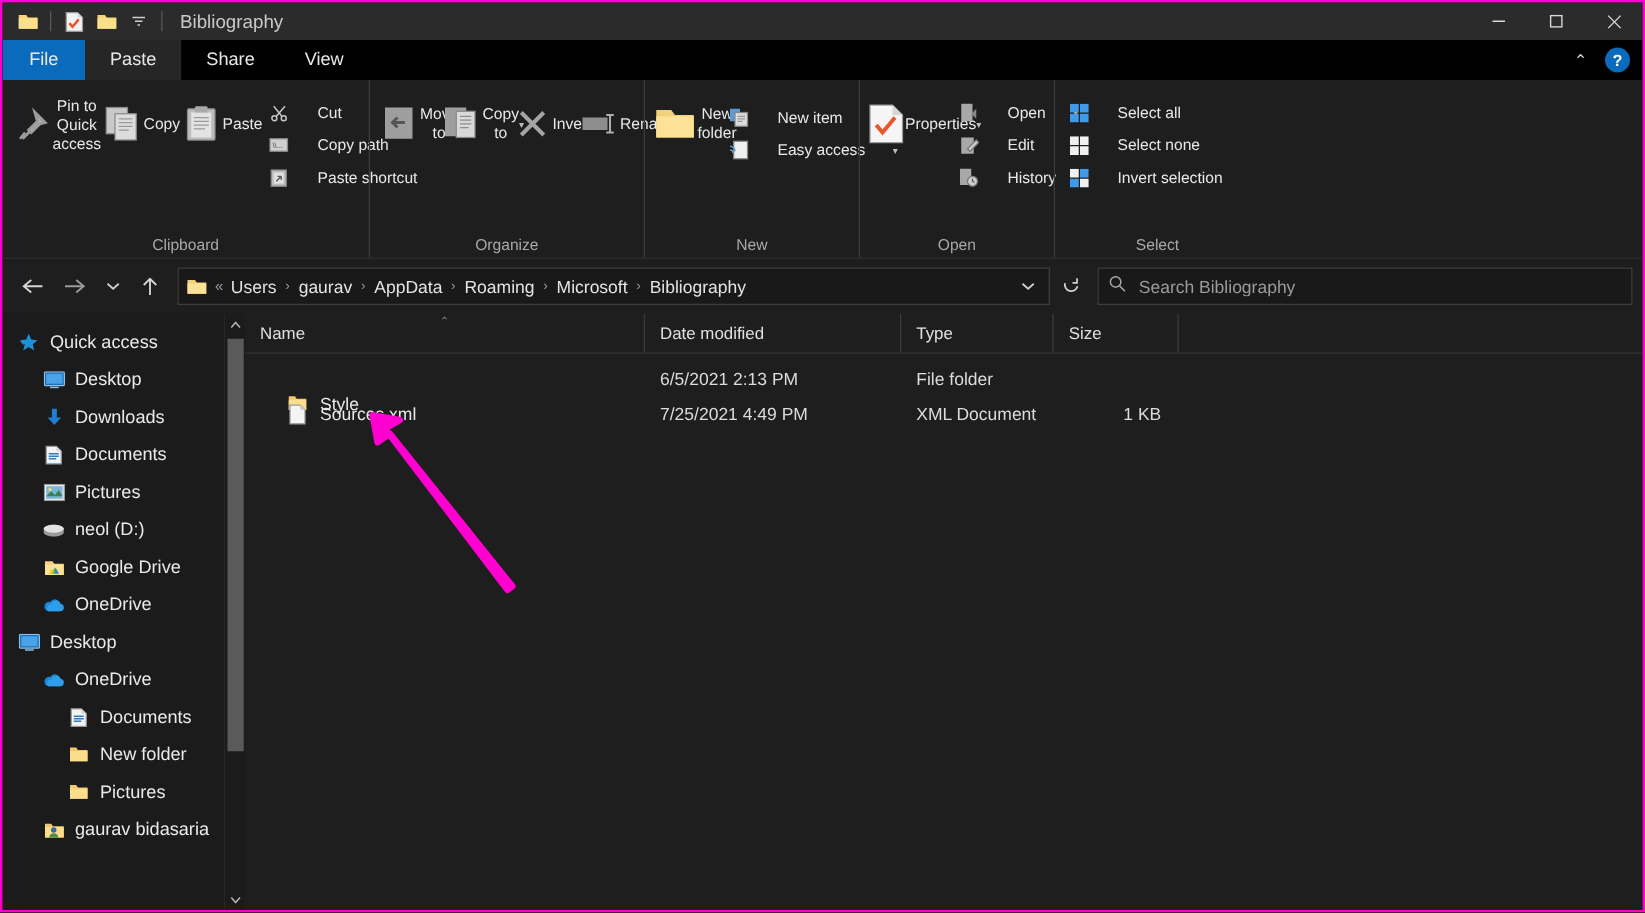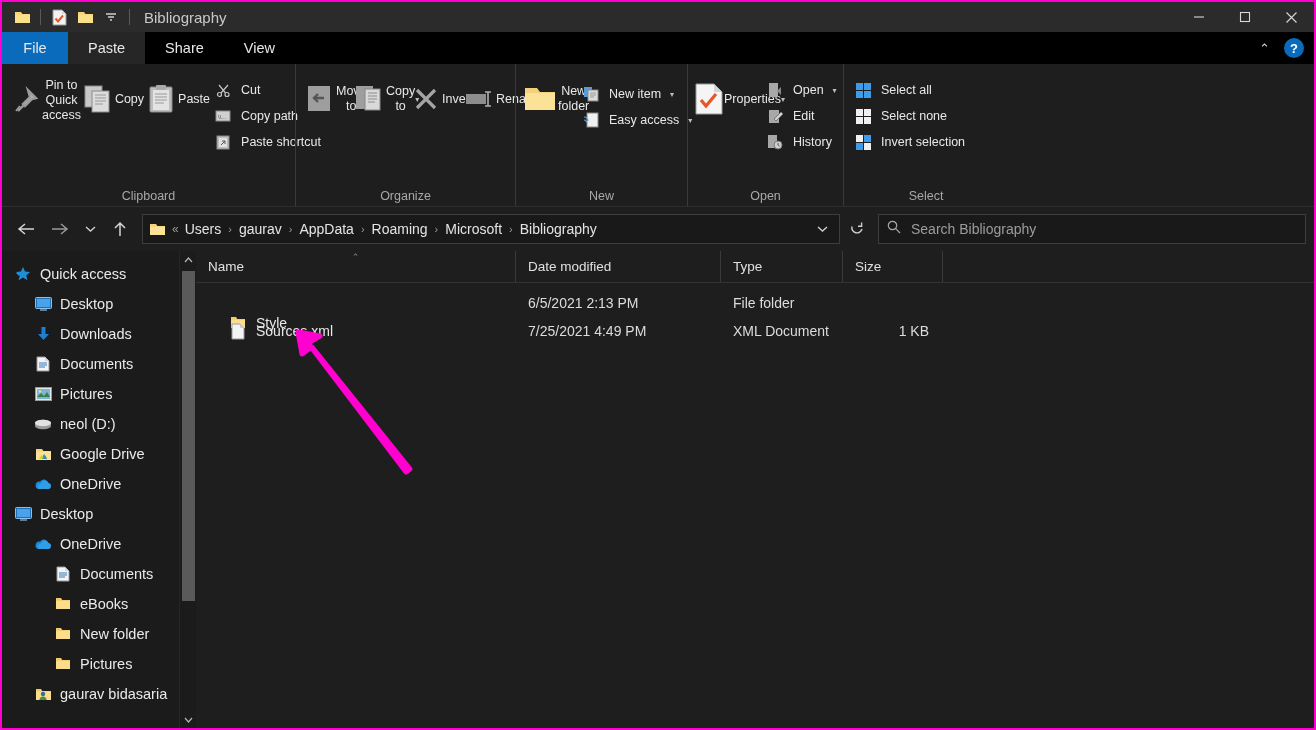--- a/index.html
+++ b/index.html
@@ -82,21 +82,21 @@
     width: 100%;
   }
   .bigbtn {
     width: 74px; display: flex; align-items: center;
     padding-top: 6px; color: #e8e8e8; font-size: 12.5px; text-align: center;
     line-height: 15px;
   }
   .bigbtn .ico { height: 42px; display: flex; align-items: center; justify-content: center; }
   .smallcol { display: flex; flex-direction: column; padding-top: 6px; gap: 2px; }
   .smallbtn {
-    display: flex; align-items: center; gap: 9px;
+    display: flex; align-items: center; gap: 22px;
     color: #e8e8e8; font-size: 12.5px; height: 24px; padding: 0 4px;
     white-space: nowrap;
   }
   .smallbtn .ico { width: 18px; height: 18px; display: flex; align-items: center; justify-content: center; }
   .caret { font-size: 8px; color: #bdbdbd; }
   .vsep { width: 1px; background: #3a3a3a; margin: 8px 4px 26px 4px; align-self: stretch; }
 
   
   .addrbar {
     height: 44px; background: #1e1e1e; display: flex; align-items: center;
@@ -716,29 +716,20 @@
             </span>
             <span class="ni-label">Documents</span>
           </div>
           <div class="navitem" style="padding-left: 50px;">
             <span class="ni-ico">
               <svg width="16" height="14" viewBox="0 0 16 14">
                 <path d="M1 1h5l1.3 2H15v9H1z" fill="#f0c96a"></path>
                 <path d="M1 3.8h14V12H1z" fill="#fbdd8c"></path>
               </svg>
             </span>
-            <span class="ni-label">eBooks</span>
-          </div>
-          <div class="navitem" style="padding-left: 50px;">
-            <span class="ni-ico">
-              <svg width="16" height="14" viewBox="0 0 16 14">
-                <path d="M1 1h5l1.3 2H15v9H1z" fill="#f0c96a"></path>
-                <path d="M1 3.8h14V12H1z" fill="#fbdd8c"></path>
-              </svg>
-            </span>
             <span class="ni-label">New folder</span>
           </div>
           <div class="navitem" style="padding-left: 50px;">
             <span class="ni-ico">
               <svg width="16" height="14" viewBox="0 0 16 14">
                 <path d="M1 1h5l1.3 2H15v9H1z" fill="#f0c96a"></path>
                 <path d="M1 3.8h14V12H1z" fill="#fbdd8c"></path>
               </svg>
             </span>
             <span class="ni-label">Pictures</span>

